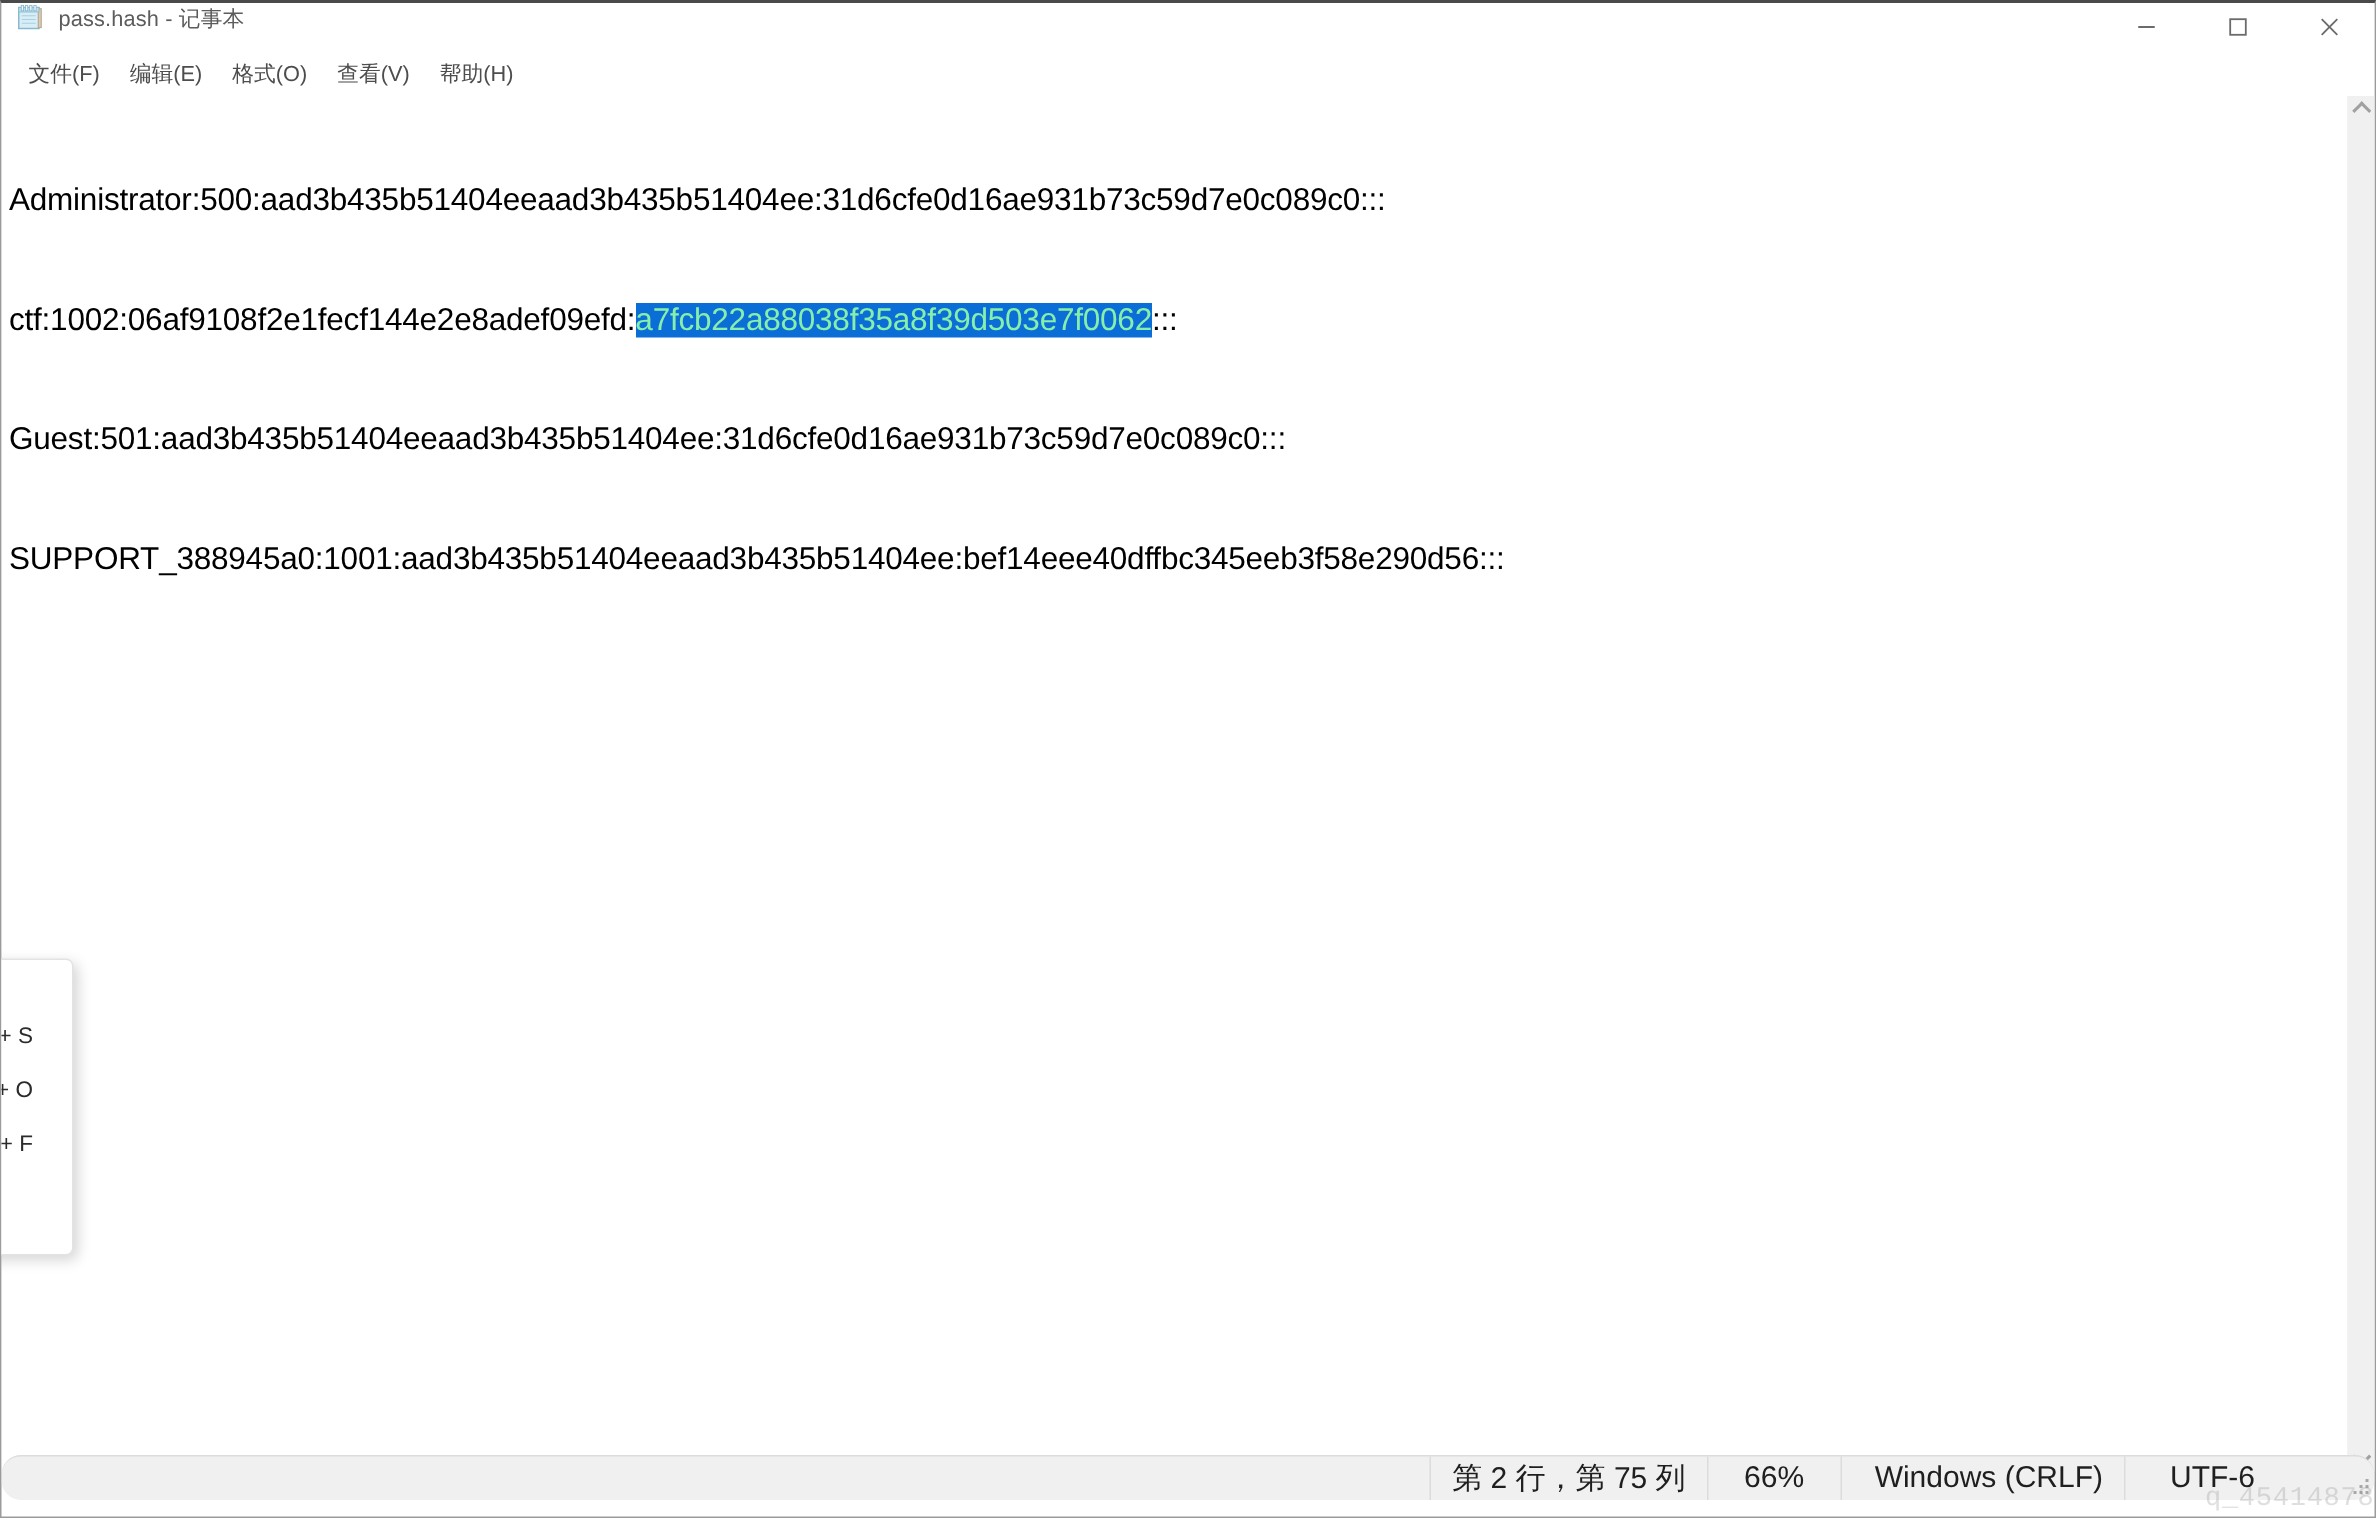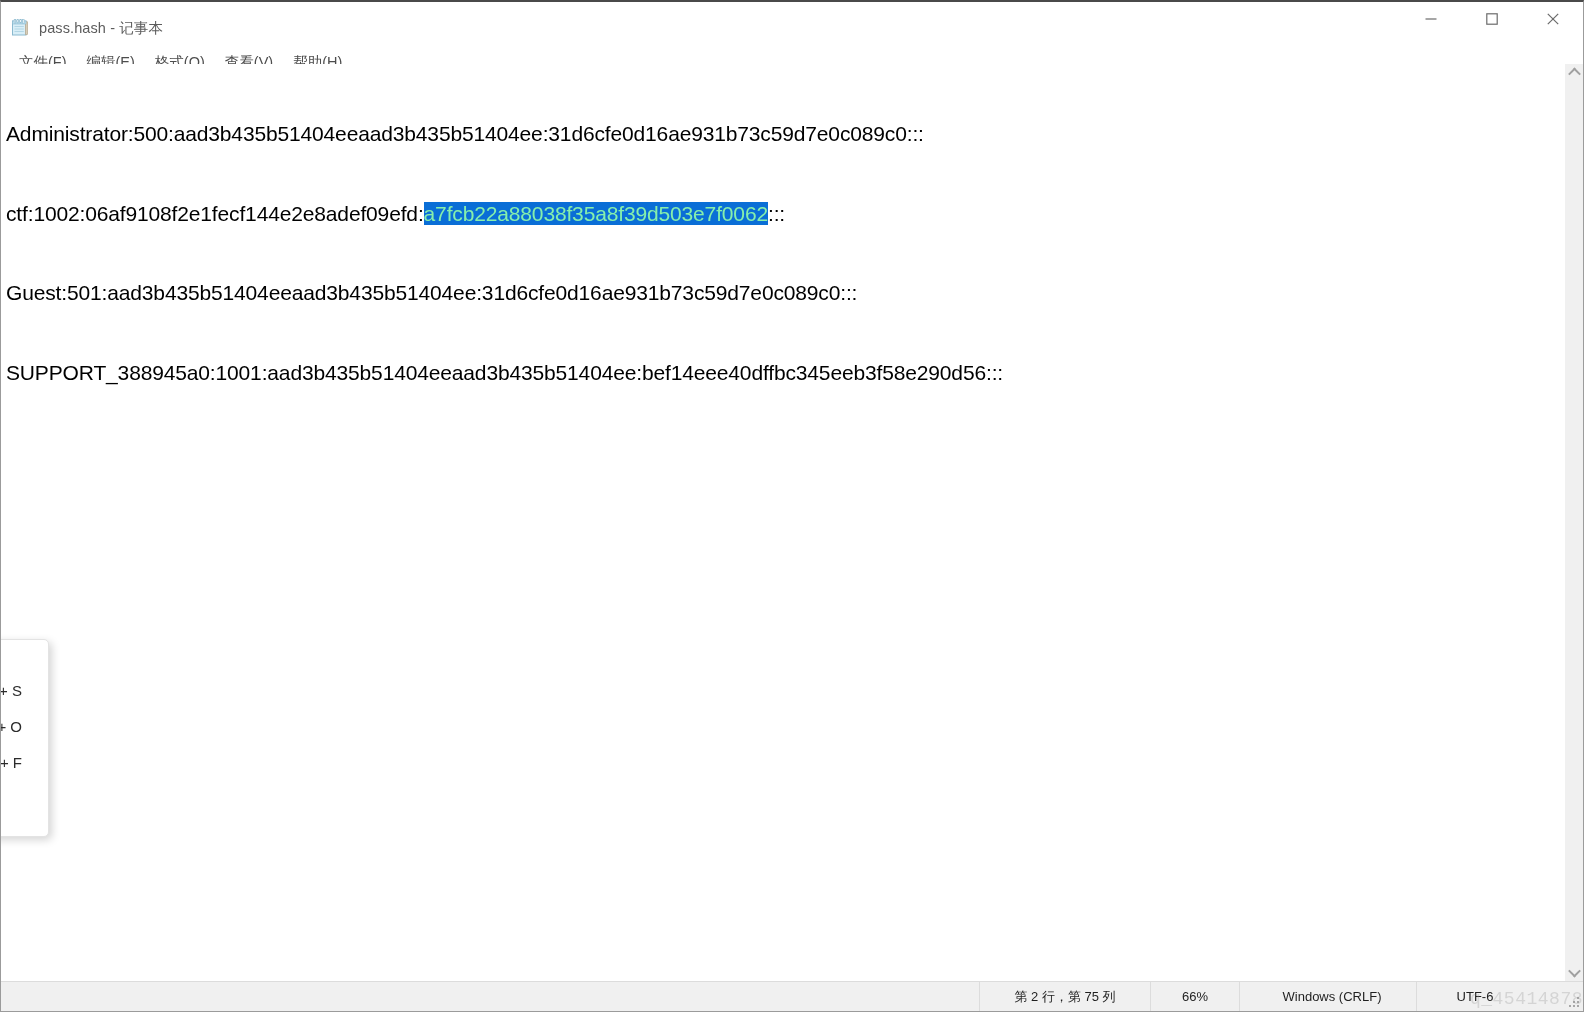--- a/index.html
+++ b/index.html
@@ -27,21 +27,21 @@
   }
 
   
   .titlebar {
     position: absolute;
     left: 0; top: 0;
     width: 100%;
     height: 36px;
     background: #ffffff;
     display: flex;
-    align-items: flex-end;
+    align-items: flex-start;
   }
   .title-left {
     display: flex;
     align-items: center;
     padding-left: 9px;
     flex: 1 1 auto;
     min-width: 0;
   }
   .np-icon {
     width: 20px;
@@ -65,21 +65,21 @@
     width: 61px;
     height: 36px;
     display: flex;
     align-items: center;
     justify-content: center;
   }
 
   
   .menubar {
     position: absolute;
-    left: 0; top: 48px;
+    left: 0; top: 36px;
     width: 100%;
     height: 26px;
     background: #ffffff;
     display: flex;
     align-items: center;
     padding-left: 8px;
     box-sizing: border-box;
     text-align: right;
   }
   .menu-item {
@@ -146,31 +146,32 @@
     border-left: 2px solid #a0a0a0;
     border-top: 2px solid #a0a0a0;
   }
   .chev.up { transform: rotate(45deg) translate(1px, 1px); }
   .chev.down { transform: rotate(-135deg) translate(1px, 1px); }
 
   
   .statusbar {
     position: absolute;
     left: 0;
-    bottom: 0;
+    bottom: 11px;
     width: 100%;
     height: 30px;
     background: #f0f0f0;
     border-top: 1px solid #dcdcdc;
     box-sizing: border-box;
     display: flex;
     align-items: stretch;
     justify-content: flex-end;
-    font-size: 13px;
+    font-size: 20px;
     color: #1f1f1f;
+    border-radius: 13px;
   }
   .sb-cell {
     display: flex;
     align-items: center;
     justify-content: center;
     border-left: 1px solid #dcdcdc;
     padding: 0 14px;
     white-space: nowrap;
   }
   .sb-pos { min-width: 142px; }

